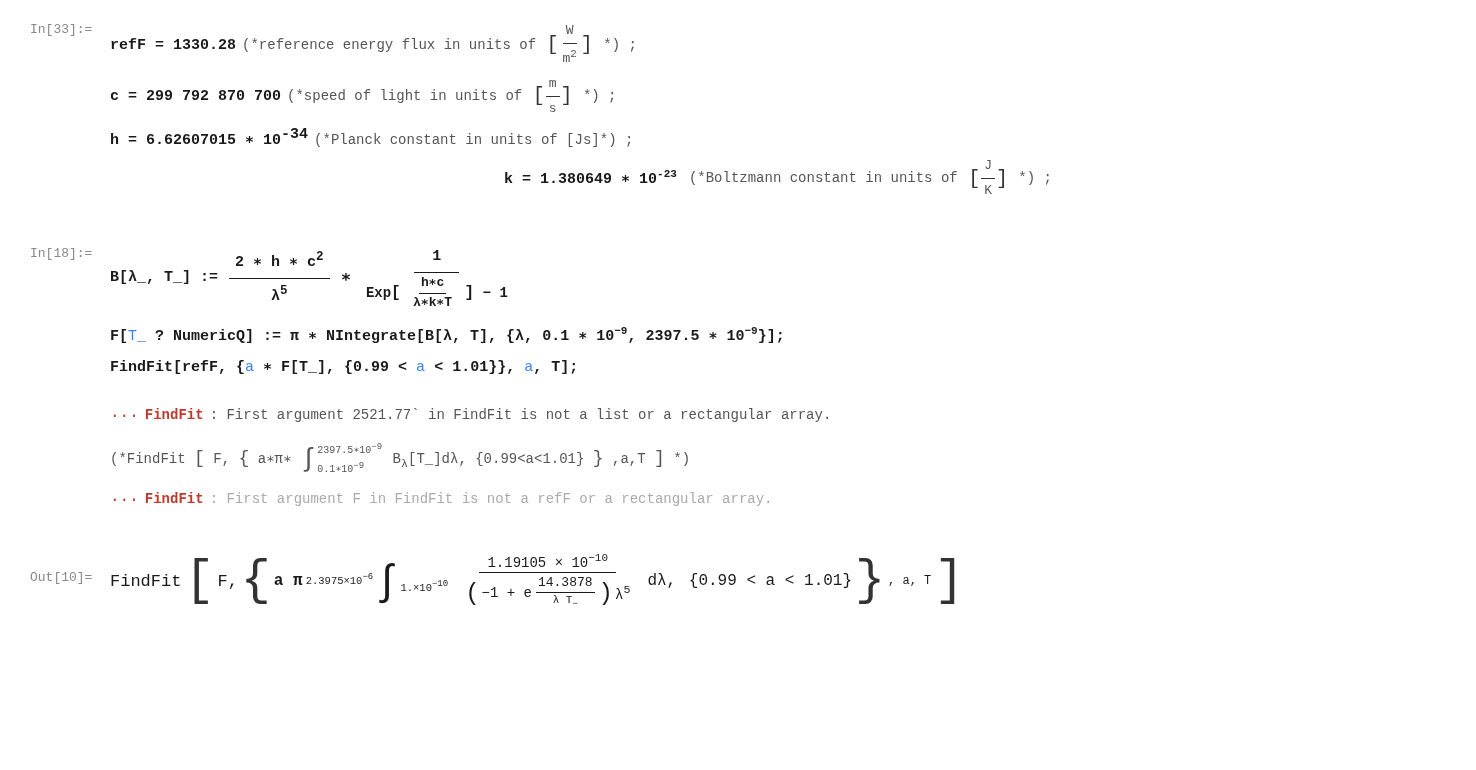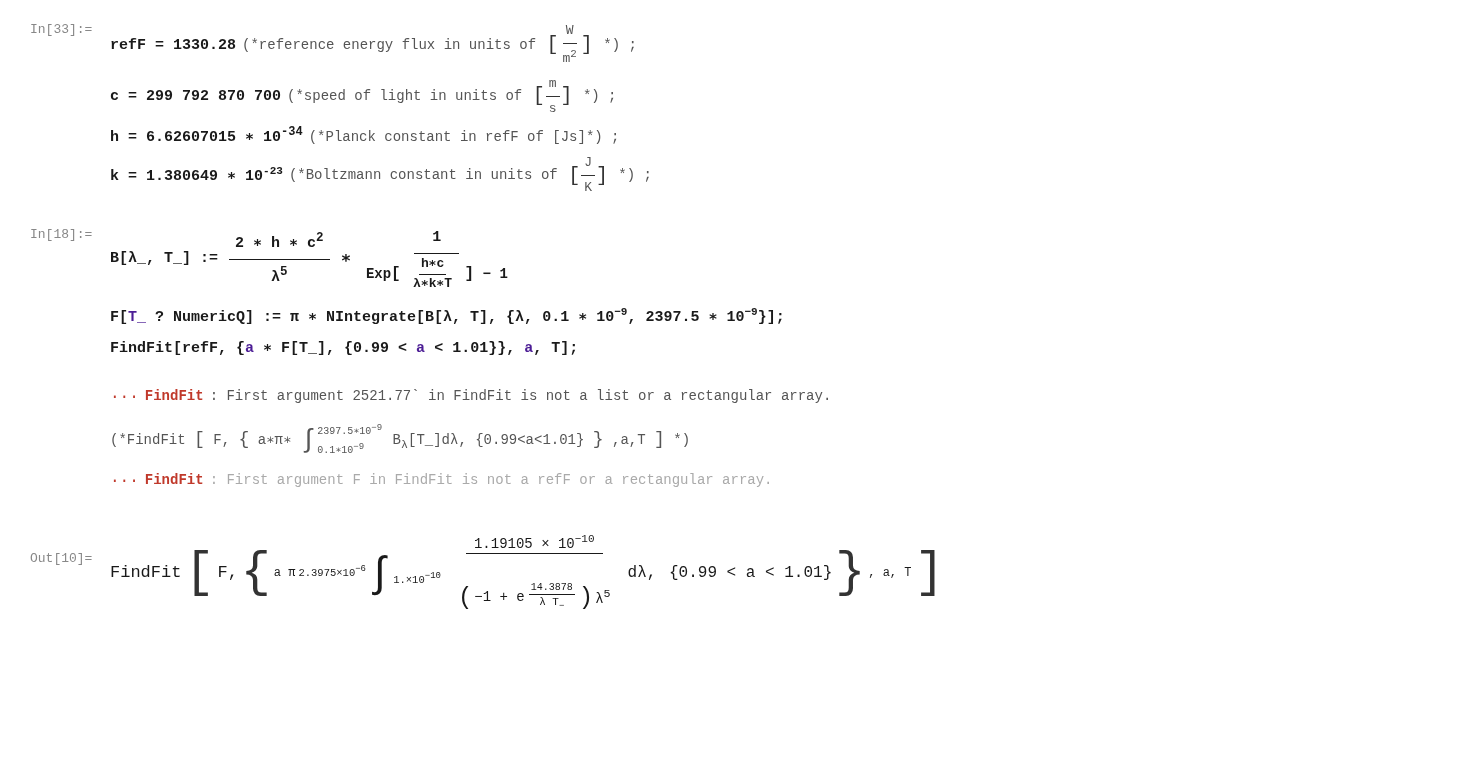--- a/index.html
+++ b/index.html
@@ -98,38 +98,37 @@
       padding: 1px 2px 0 2px;
       font-size: 12px;
       line-height: 1.3;
     }
     .output-large-frac {
       display: inline-flex;
       flex-direction: column;
       align-items: center;
       vertical-align: middle;
       margin: 0 4px;
-      gap: 25px;
     }
     .output-large-frac .top {
       border-bottom: 1.5px solid #1a1a1a;
       padding: 0 6px 2px 6px;
       font-size: 15px;
       white-space: nowrap;
     }
     .output-large-frac .bottom {
       padding: 2px 6px 0 6px;
       font-size: 15px;
       white-space: nowrap;
     }
     .inline-code {
       font-family: 'Courier New', Courier, monospace;
       font-weight: bold;
     }
-    .blue-var { color: #4c1d95; font-weight: bold; }
+    .blue-var { color: #3b82f6; font-weight: normal; }
   </style>
 </head>
 <body>
 
 <div class="notebook-cell">
   <div class="cell-label">In[33]:=</div>
   <div class="cell-content">
 
     <div style="display:flex; align-items:baseline; gap:6px; margin-bottom:2px;">
       <span class="inline-code"><b>refF = 1330.28</b></span>
@@ -157,25 +156,25 @@
             <span class="numerator" style="font-size:13px; border-bottom:1.2px solid #333; padding:0 3px 1px 3px;">m</span>
             <span class="denominator" style="font-size:13px; padding:1px 3px 0 3px;">s</span>
           </span>
           <span style="font-size:20px; color:#333; vertical-align:middle;">]</span>
         </span>
         *) ;
       </span>
     </div>
 
     <div style="display:flex; align-items:baseline; gap:6px; margin-bottom:2px;">
-      <span class="inline-code"><b>h = 6.62607015 ∗ 10<sup style="font-size:12px;">-34</sup></b></span>
-      <span class="comment-text">(*Planck constant in refF of [Js]*) ;</span>
-    </div>
-
-    <div style="display:flex; align-items:baseline; gap:6px; margin-bottom:2px;">
+      <span class="inline-code"><b>h = 6.62607015 ∗ 10<sup style="font-size:15px;">-34</sup></b></span>
+      <span class="comment-text">(*Planck constant in units of [Js]*) ;</span>
+    </div>
+
+    <div style="display:flex; align-items:baseline; gap:12px; margin-bottom:18px;justify-content:center;">
       <span class="inline-code"><b>k = 1.380649 ∗ 10<sup style="font-size:11px;">-23</sup></b></span>
       <span class="comment-text">
         (*Boltzmann constant in units of
         <span style="display:inline-flex; align-items:center; vertical-align:middle; margin:0 2px;">
           <span style="font-size:20px; color:#333; vertical-align:middle;">[</span>
           <span class="fraction" style="vertical-align:middle; margin:0 1px;">
             <span class="numerator" style="font-size:13px; border-bottom:1.2px solid #333; padding:0 3px 1px 3px;">J</span>
             <span class="denominator" style="font-size:13px; padding:1px 3px 0 3px;">K</span>
           </span>
           <span style="font-size:20px; color:#333; vertical-align:middle;">]</span>
@@ -269,40 +268,40 @@
   <div class="output-label">Out[10]=</div>
   <div class="output-content">
     <div style="display:flex; align-items:center; flex-wrap:nowrap; gap:3px; font-size:16px;">
 
       <span style="font-size:17px;">FindFit</span>
       <span style="font-size:50px; font-weight:100; line-height:1; color:#333; vertical-align:middle;">[</span>
       <span style="font-size:17px;">F,</span>
 
       <span style="font-size:50px; font-weight:100; line-height:1; color:#333; vertical-align:middle;">{</span>
 
-      <span style="font-size:12px;">a π</span>
+      <span style="font-size:16px;font-weight:bold;">a π</span>
 
       <span style="display:inline-flex; align-items:center; vertical-align:middle; gap:0px; position:relative;">
         <span style="display:inline-flex; flex-direction:column; font-size:10.5px; vertical-align:middle; align-items:center; margin-bottom:2px;">
           <span style="line-height:1.3;">2.3975×10<sup style="font-size:9px;">−6</sup></span>
         </span>
         <span style="font-size:42px; line-height:1; margin:0 1px; vertical-align:middle; position:relative; top:2px;">∫</span>
         <span style="display:inline-flex; flex-direction:column; font-size:10.5px; vertical-align:middle; align-items:center; margin-top:12px;">
           <span style="line-height:1.3;">1.×10<sup style="font-size:9px;">−10</sup></span>
         </span>
       </span>
 
       <span class="output-large-frac" style="margin:0 6px;">
         <span class="top" style="font-size:14px; border-bottom:1.5px solid #1a1a1a; padding:0 8px 2px 8px; white-space:nowrap;">1.19105 × 10<sup style="font-size:11px;">−10</sup></span>
         <span class="bottom" style="font-size:14px; padding:2px 8px 0 8px; white-space:nowrap;">
           <span style="display:inline-flex; align-items:center; gap:2px; flex-wrap:nowrap;">
             <span style="font-size:24px; font-weight:100;">(</span>
             <span>−1 + e</span>
             <span class="small-fraction" style="vertical-align:middle;">
-              <span class="num" style="font-size:10px; border-bottom:1px solid #1a1a1a; padding:0 2px;">14.3878</span>
+              <span class="num" style="font-size:13px; border-bottom:1px solid #1a1a1a; padding:0 2px;">14.3878</span>
               <span class="den" style="font-size:11px; padding:0 2px;">λ T<sub style="font-size:9px;">−</sub></span>
             </span>
             <span style="font-size:24px; font-weight:100;">)</span>
             <span>λ<sup>5</sup></span>
           </span>
         </span>
       </span>
 
       <span style="font-size:16px;">dλ,</span>
 

